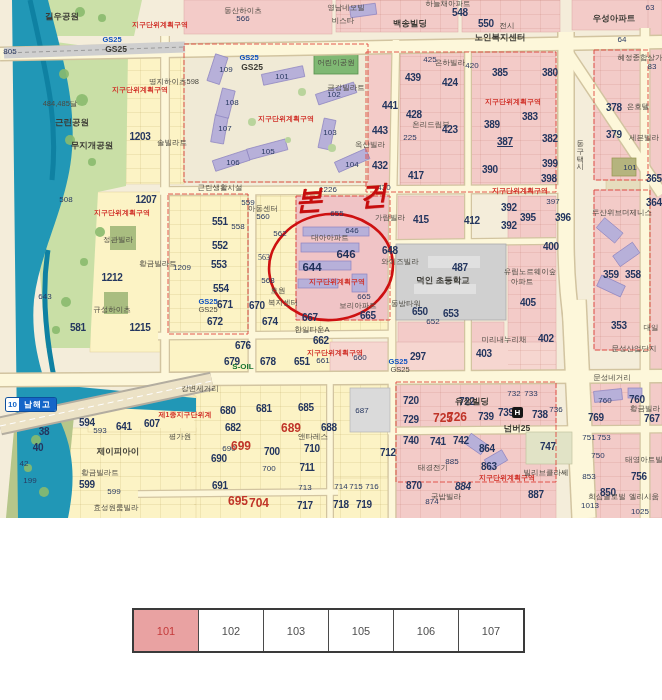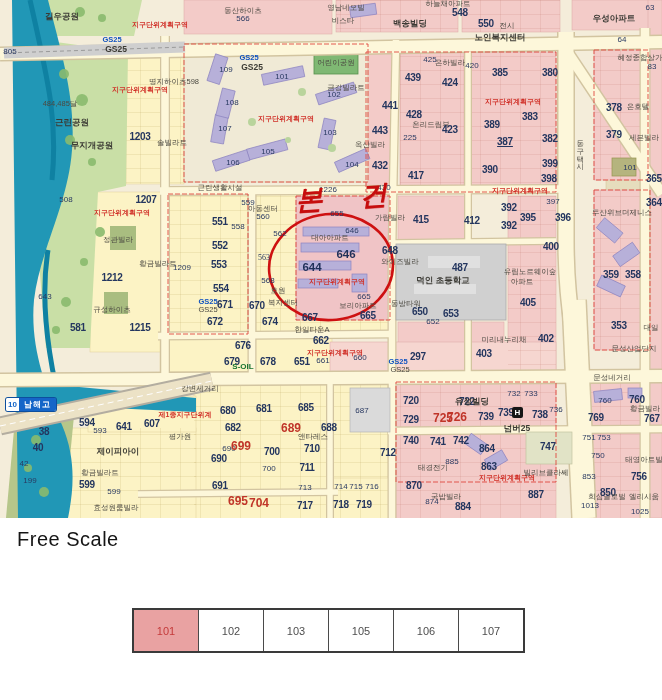--- a/index.html
+++ b/index.html
@@ -447,21 +447,21 @@
         <span class="ml k2" style="left: 517px; top: 428px;">넘버25</span>
         <span class="ml n2" style="left: 411px; top: 441px;">740</span>
         <span class="ml n2" style="left: 438px; top: 442px;">741</span>
         <span class="ml n2" style="left: 461px; top: 441px;">742</span>
         <span class="ml n2" style="left: 388px; top: 453px;">712</span>
         <span class="ml k" style="left: 433px; top: 468px;">태경전기</span>
         <span class="ml n" style="left: 452px; top: 462px;">885</span>
         <span class="ml n2" style="left: 487px; top: 449px;">864</span>
         <span class="ml n2" style="left: 489px; top: 467px;">863</span>
         <span class="ml kr" style="left: 507px; top: 477px;">지구단위계획구역</span>
-        <span class="ml n2" style="left: 463px; top: 507px;">884</span>
+        <span class="ml n2" style="left: 463px; top: 487px; font-style: italic;">884</span>
         <span class="ml n2" style="left: 414px; top: 486px;">870</span>
         <span class="ml n" style="left: 432px; top: 502px;">874</span>
         <span class="ml k" style="left: 446px; top: 497px;">국밥빌라</span>
         <span class="ml n2" style="left: 536px; top: 495px;">887</span>
         <span class="ml n2" style="left: 548px; top: 447px;">747</span>
         <span class="ml k" style="left: 546px; top: 473px;">빌리브클라쎄</span>
         <span class="ml n2" style="left: 596px; top: 418px;">769</span>
         <span class="ml n" style="left: 605px; top: 401px;">760</span>
         <span class="ml n2" style="left: 637px; top: 400px;">760</span>
         <span class="ml k" style="left: 645px; top: 409px;">황금빌라</span>
@@ -482,21 +482,20 @@
     <div class="subject">본 건</div>
 
     <div class="hmark">H</div>
 
     <div class="sign">
       <span class="num">10</span>
       <span class="lbl">남해고</span>
     </div>
   </div>
 
-  <div class="free-scale">Free Scale</div>
 
   <div class="legend">
     <div class="cell hl">101</div>
     <div class="cell">102</div>
     <div class="cell">103</div>
     <div class="cell">105</div>
     <div class="cell">106</div>
     <div class="cell">107</div>
   </div>
 </div>

